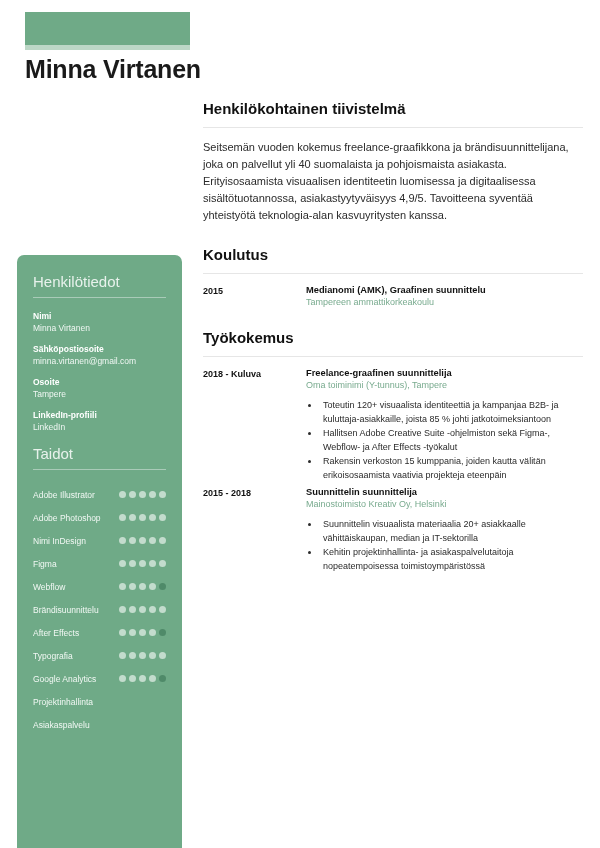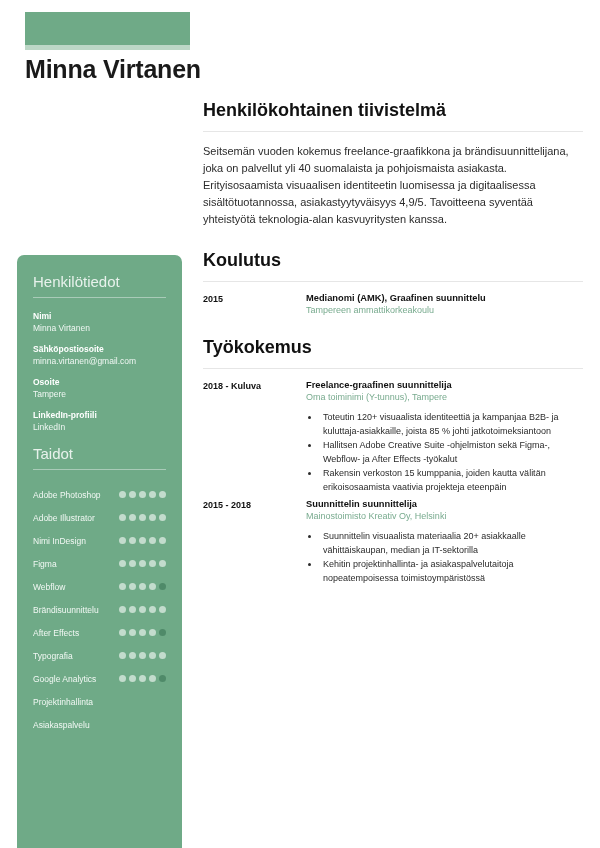--- a/index.html
+++ b/index.html
@@ -95,21 +95,21 @@
   .dot.off { background: #4f8a69; }
 
   
   .main {
     position: absolute;
     left: 203px;
     top: 100px;
     width: 380px;
   }
   .sec-title {
-    font-size: 18px;
+    font-size: 15px;
     font-weight: bold;
     color: #111111;
     margin-bottom: 10px;
   }
   .sec-rule {
     height: 1px;
     background: #e6e6e6;
     margin-bottom: 11px;
   }
   .summary-text {
@@ -177,31 +177,31 @@
       <div class="contact-block">
         <div class="contact-label">LinkedIn-profiili</div>
         <div class="contact-value">LinkedIn</div>
       </div>
     </div>
 
   <div class="side-heading skills-heading">Taidot</div>
   <div class="side-rule"></div>
   <div id="skill-list">
       <div class="skill-row">
+        <span class="skill-name">Adobe Illustrator</span>
+        <span class="dots">
+          <span class="dot"></span>
+          <span class="dot"></span>
+          <span class="dot"></span>
+          <span class="dot"></span>
+          <span class="dot"></span>
+        </span>
+      </div>
+      <div class="skill-row">
         <span class="skill-name">Adobe Photoshop</span>
-        <span class="dots">
-          <span class="dot"></span>
-          <span class="dot"></span>
-          <span class="dot"></span>
-          <span class="dot"></span>
-          <span class="dot"></span>
-        </span>
-      </div>
-      <div class="skill-row">
-        <span class="skill-name">Adobe Illustrator</span>
         <span class="dots">
           <span class="dot"></span>
           <span class="dot"></span>
           <span class="dot"></span>
           <span class="dot"></span>
           <span class="dot"></span>
         </span>
       </div>
       <div class="skill-row">
         <span class="skill-name">Nimi InDesign</span>

